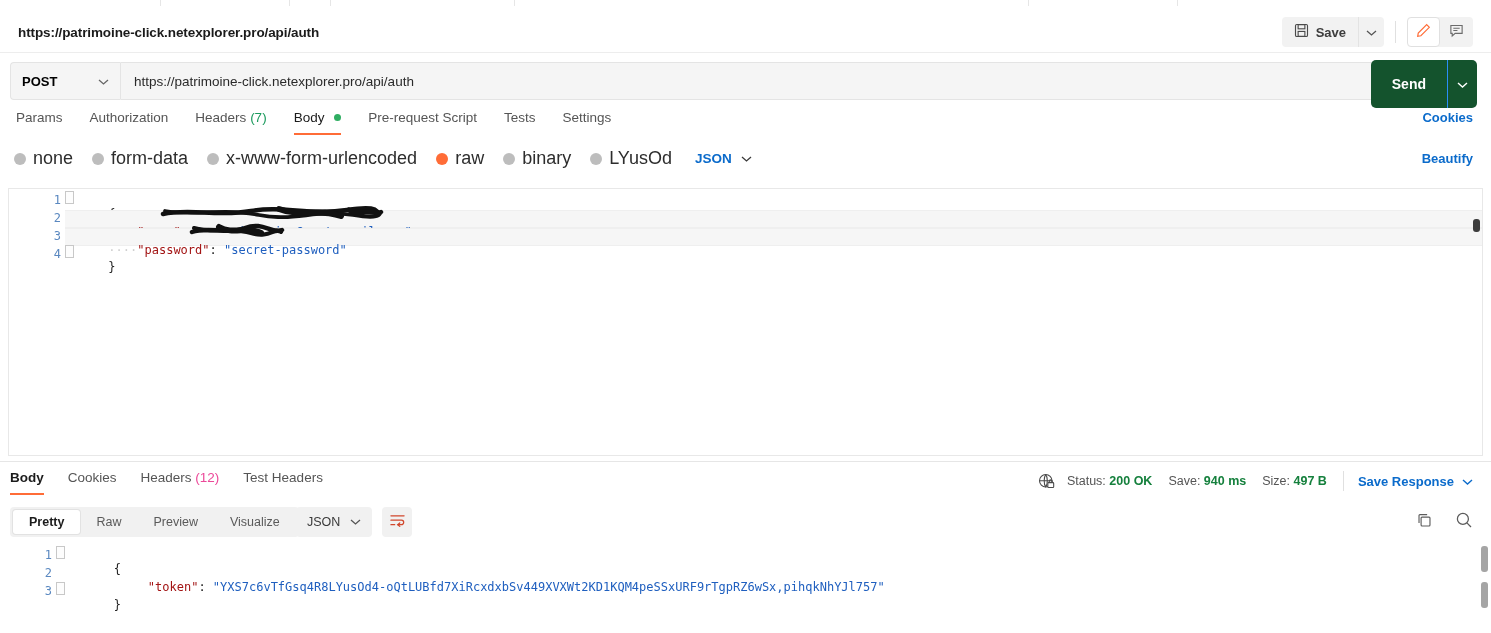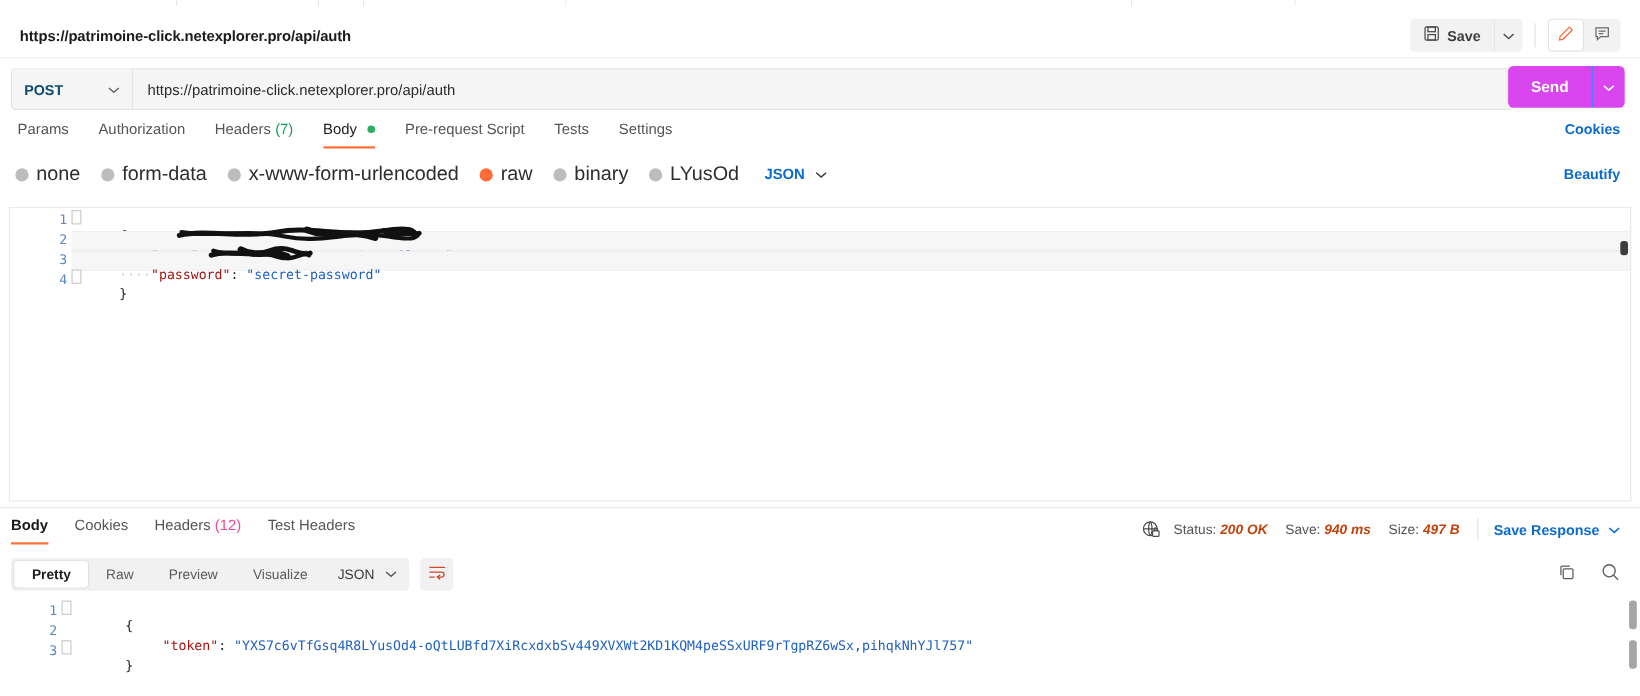--- a/index.html
+++ b/index.html
@@ -64,34 +64,34 @@
   .method-box {
     position: absolute; left: 10px; top: 4px;
     width: 110px; height: 38px;
     background: #f5f5f5;
     border: 1px solid #e4e4e4;
     border-right: none;
     border-top-left-radius: 4px; border-bottom-left-radius: 4px;
     display: flex; align-items: center; justify-content: space-between;
     padding: 0 11px; cursor: pointer;
   }
-  .method-label { font-size: 13px; font-weight: bold; color: #0c4a6e; }
+  .method-label { font-size: 13px; font-weight: bold; color: #000000; }
   .url-box {
     position: absolute; left: 120px; top: 4px;
     width: 1255px; height: 38px;
     background: #f5f5f5;
     border: 1px solid #e4e4e4;
     border-top-right-radius: 4px; border-bottom-right-radius: 4px;
     display: flex; align-items: center; padding: 0 13px;
   }
   .url-text { font-size: 13.5px; color: #2a2a2a; }
   .send-wrap {
     position: absolute; right: 14px; top: 2px;
-    display: flex; height: 38px;
-    background: #d946ef; border-radius: 5px; overflow: hidden;
+    display: flex; height: 48px;
+    background: #14532d; border-radius: 5px; overflow: hidden;
   }
   .send-btn {
     background: transparent; border: none; color: #fff;
     font-family: "Liberation Sans", sans-serif;
     font-size: 14px; font-weight: bold; padding: 0 21px; cursor: pointer;
   }
   .send-caret {
     width: 30px; display: flex; align-items: center; justify-content: center;
     border-left: 1px solid #2a8ef8; cursor: pointer;
   }
@@ -185,21 +185,21 @@
   .restab.active .uline {
     position: absolute; left: 0; right: 0; bottom: 0; height: 2.5px; background: #ff6c37;
   }
   .restab .count { color: #ec4899; }
   .meta {
     position: absolute; right: 18px; top: 9px;
     display: flex; align-items: center; gap: 0;
     font-size: 12.5px; color: #555;
   }
   .meta-item { margin-right: 16px; white-space: nowrap; }
-  .meta-val { color: #c2410c; font-weight: bold; font-style: italic; }
+  .meta-val { color: #15803d; font-weight: bold; }
   .meta-divider { width: 1px; height: 20px; background: #e0e0e0; margin-right: 14px; }
   .save-resp {
     display: flex; align-items: center; gap: 8px;
     font-size: 13px; font-weight: bold; color: #0b6bcb; cursor: pointer;
   }
 
   .viewbar { position: absolute; left: 0; top: 42px; width: 1491px; height: 38px; text-align: right; }
   .segctl {
     position: absolute; left: 10px; top: 3px; height: 30px;
     background: #f1f1f1; border-radius: 4px; display: flex; align-items: center; padding: 3px;

